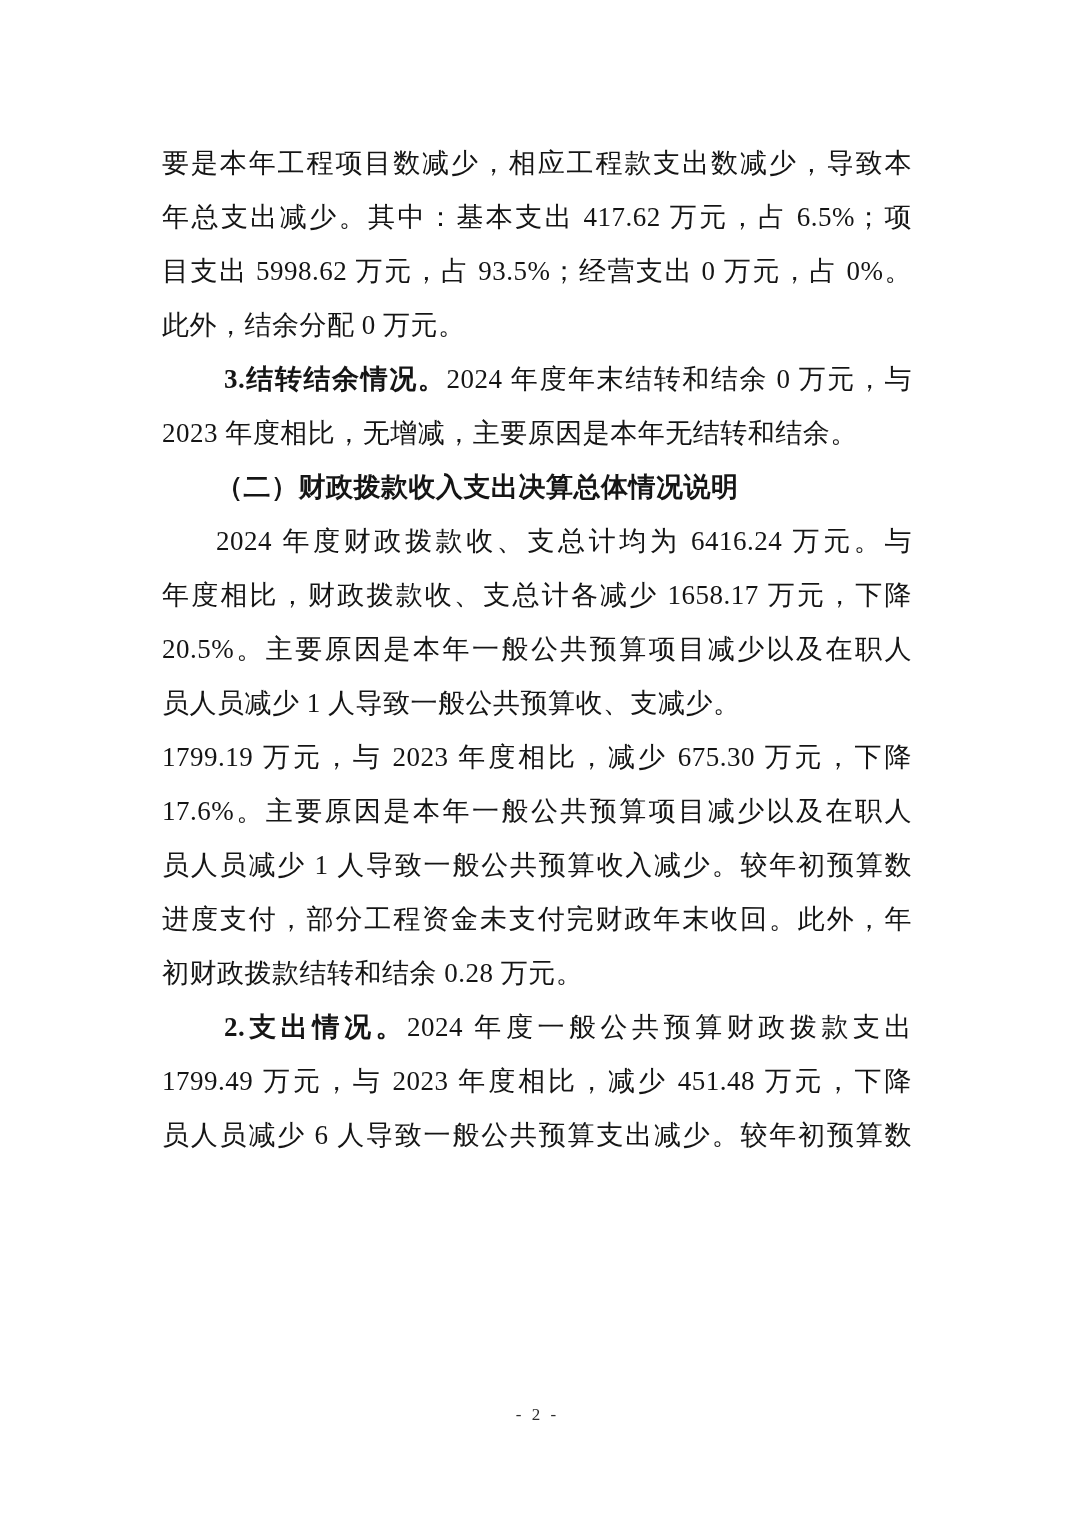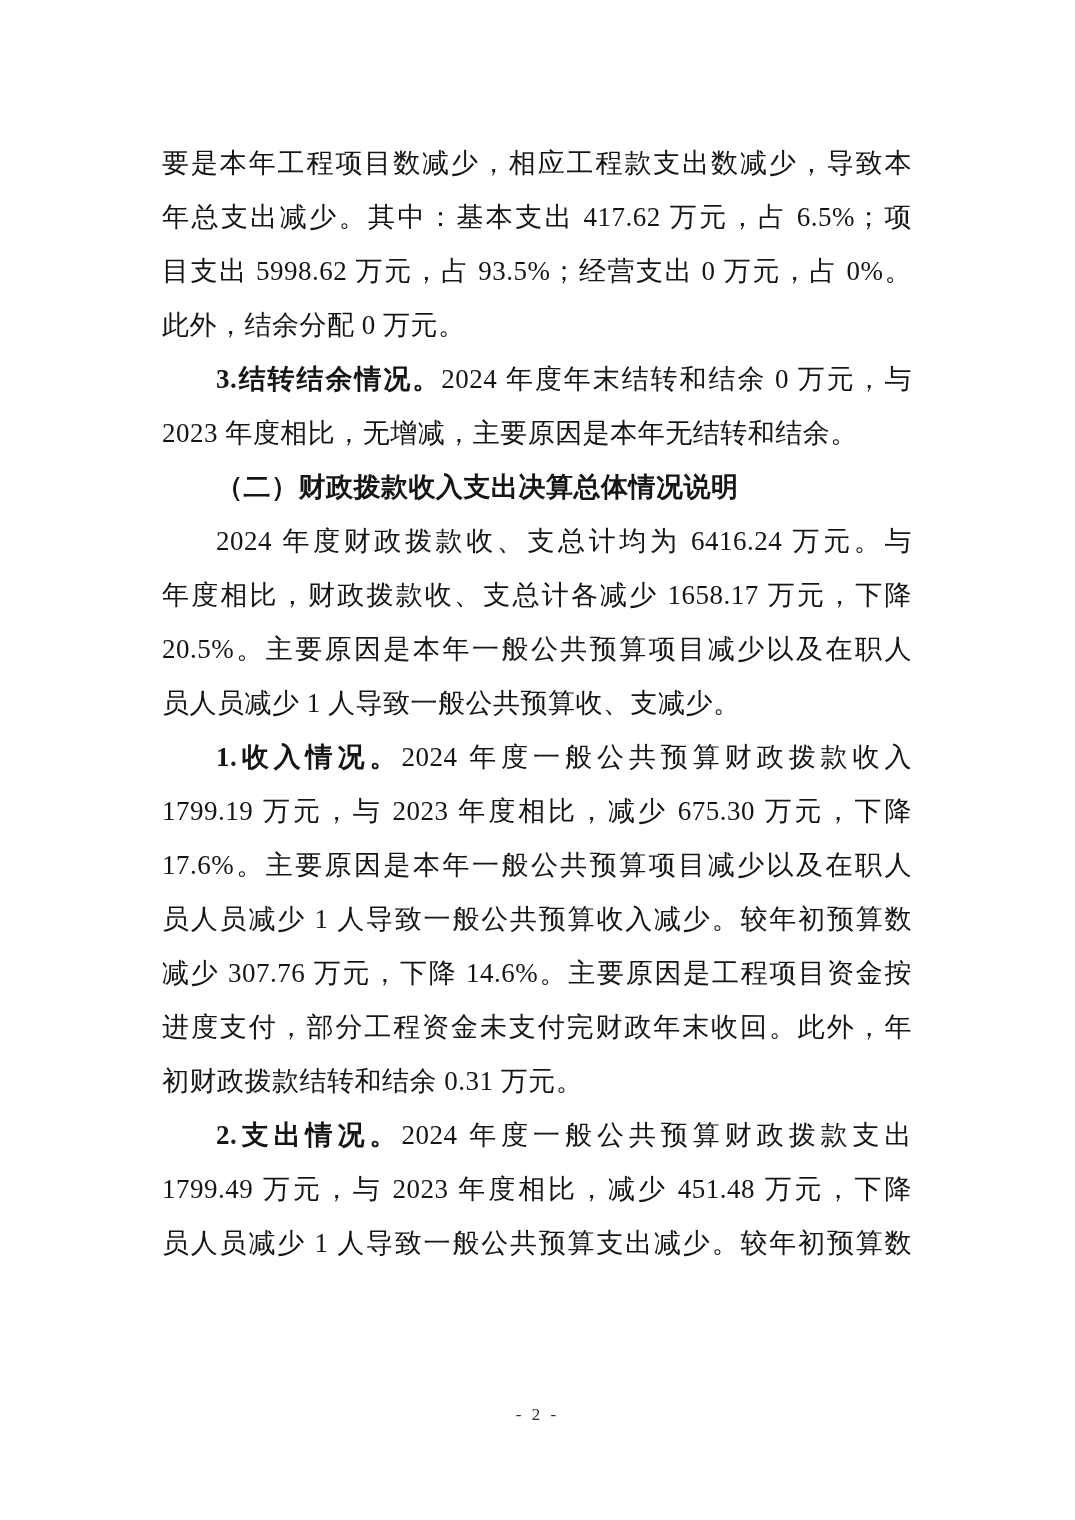--- a/index.html
+++ b/index.html
@@ -33,21 +33,21 @@
   .line.last {
     text-align: justify;
     text-align-last: left;
   }
   .line.heading {
     font-weight: bold;
     text-align: center;
     text-align-last: left;
   }
   .line.indent { text-indent: 2em; }
-  .lead { font-weight: bold; }
+  .lead { font-weight: bold; margin-left: 8px; }
   .footer {
     position: absolute;
     left: 0; top: 1404px;
     width: 1075px;
     text-align: center;
     font-size: 17px;
     line-height: 22px;
     color: #2e2e2e;
     letter-spacing: 3px;
   }
@@ -67,28 +67,26 @@
     <div class="line last">2023 年度相比，无增减，主要原因是本年无结转和结余。</div>
 
     <div class="line heading indent">（二）财政拨款收入支出决算总体情况说明</div>
 
     <div class="line indent">2024 年度财政拨款收、支总计均为 6416.24 万元。与 2023</div>
     <div class="line">年度相比，财政拨款收、支总计各减少 1658.17 万元，下降</div>
     <div class="line">20.5%。主要原因是本年一般公共预算项目减少以及在职人</div>
     <div class="line last">员人员减少 1 人导致一般公共预算收、支减少。</div>
 
 
-    <div class="line indent"><span class="lead">1.收入情况。</span><span>2024 年度一般公共预算财政拨款收入</span></div>
     <div class="line">1799.19 万元，与 2023 年度相比，减少 675.30 万元，下降</div>
     <div class="line">17.6%。主要原因是本年一般公共预算项目减少以及在职人</div>
     <div class="line">员人员减少 1 人导致一般公共预算收入减少。较年初预算数</div>
-    <div class="line">减少 307.76 万元，下降 14.6%。主要原因是工程项目资金按</div>
     <div class="line">进度支付，部分工程资金未支付完财政年末收回。此外，年</div>
-    <div class="line last">初财政拨款结转和结余 0.31 万元。</div>
+    <div class="line last">初财政拨款结转和结余 0.28 万元。</div>
 
     <div class="line indent"><span class="lead">2.支出情况。</span><span>2024 年度一般公共预算财政拨款支出</span></div>
     <div class="line">1799.49 万元，与 2023 年度相比，减少 451.48 万元，下降</div>
-    <div class="line">员人员减少 1 人导致一般公共预算支出减少。较年初预算数</div>
+    <div class="line">员人员减少 6 人导致一般公共预算支出减少。较年初预算数</div>
 
   </div>
 
   <div class="footer">- 2 -</div>
 </div>
 
 </body></html>

